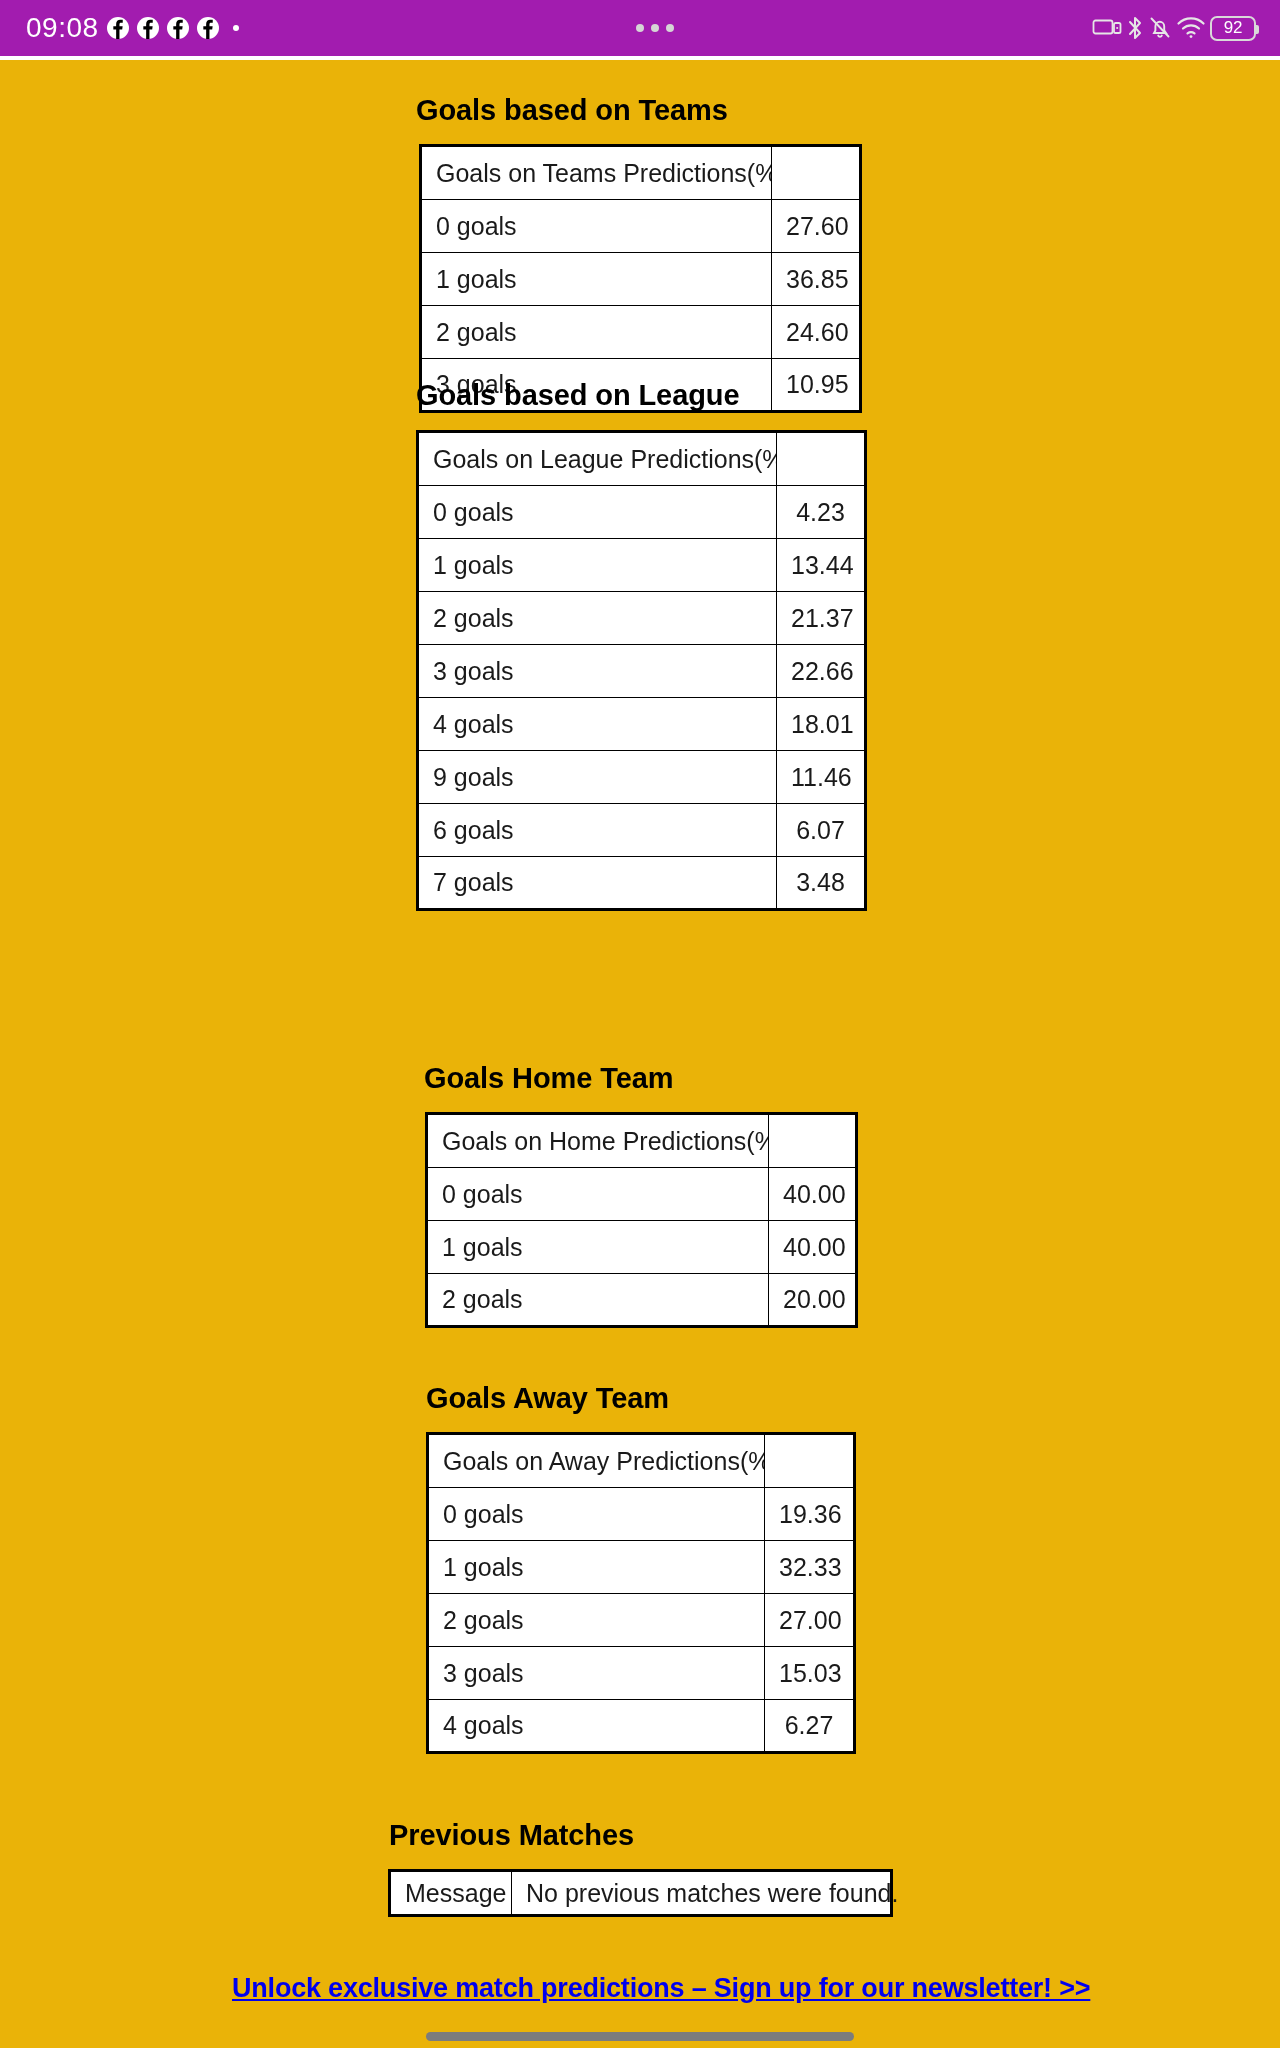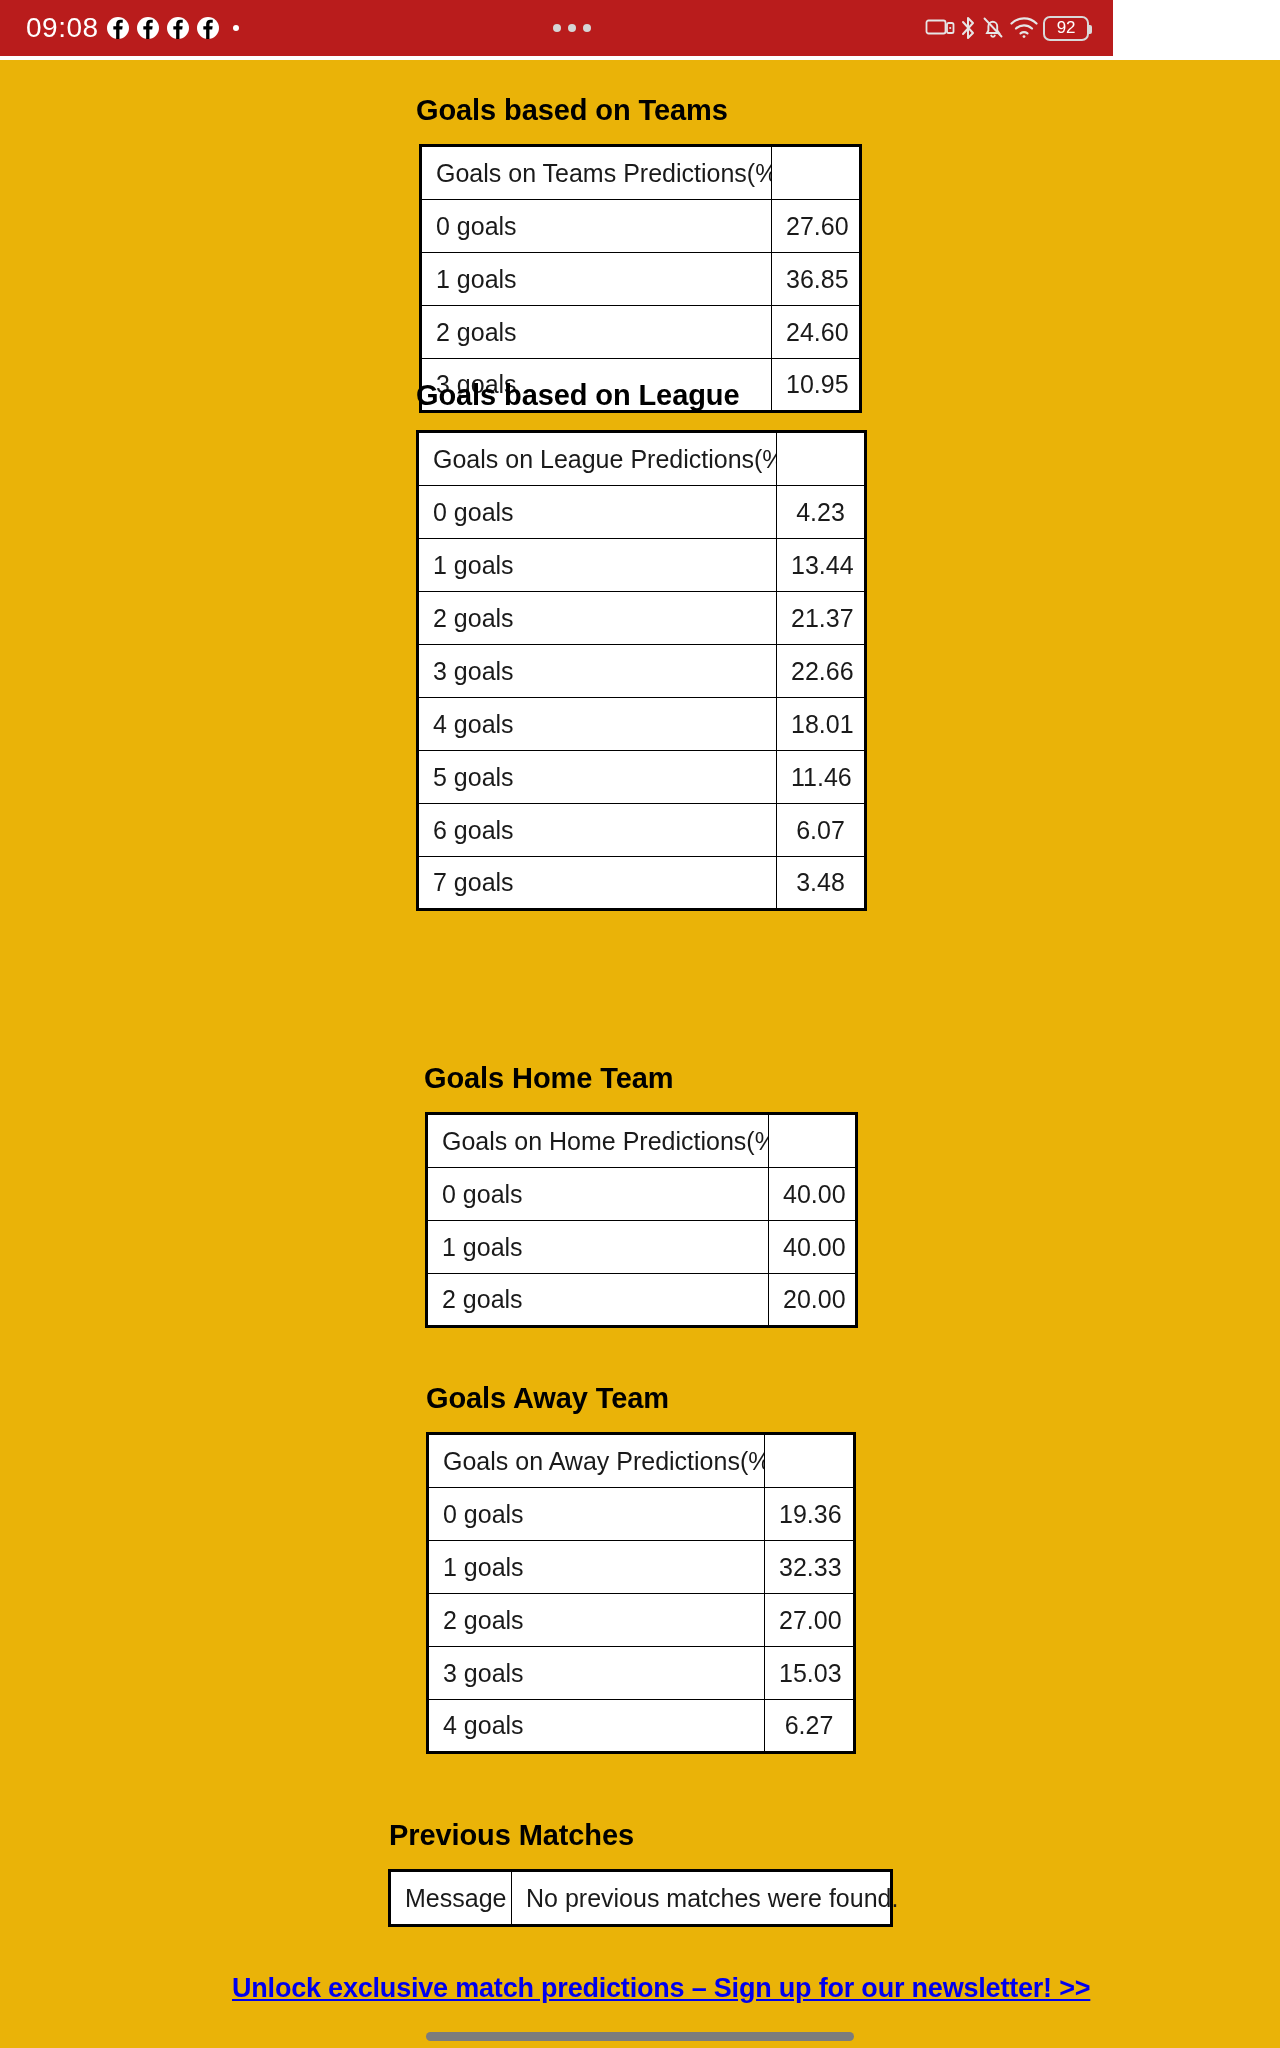--- a/index.html
+++ b/index.html
@@ -8,23 +8,23 @@
     height: 2048px;
     background: #ffffff;
     font-family: "Liberation Sans", sans-serif;
     overflow: hidden;
   }
 
   
   .statusbar {
     position: absolute;
     top: 0; left: 0;
-    width: 1113px;
+    width: 1280px;
     height: 56px;
-    background: #b91c1c;
+    background: #a21caf;
     display: flex;
     align-items: center;
     color: #ffffff;
   }
   .sb-left {
     display: flex;
     align-items: center;
     gap: 8px;
     padding-left: 26px;
     flex: 0 0 auto;
@@ -136,21 +136,21 @@
   table.msg {
     border-collapse: collapse;
     border: 3px solid #000000;
     background: #ffffff;
     table-layout: fixed;
   }
   table.msg td {
     border: 1px solid #000000;
     font-size: 25px;
     color: #1a1a1a;
-    height: 55px;
+    height: 45px;
     padding: 0 14px;
     text-align: left;
     white-space: nowrap;
     font-family: "Liberation Sans", sans-serif;
   }
 
   a.cta {
     position: absolute;
     font-size: 27px;
     font-weight: bold;
@@ -297,21 +297,21 @@
     </tr>
     <tr>
       <td class="lbl">3 goals</td>
       <td class="val">22.66</td>
     </tr>
     <tr>
       <td class="lbl">4 goals</td>
       <td class="val">18.01</td>
     </tr>
     <tr>
-      <td class="lbl">5 goals</td>
+      <td class="lbl">9 goals</td>
       <td class="val">11.46</td>
     </tr>
     <tr>
       <td class="lbl">6 goals</td>
       <td class="val">6.07</td>
     </tr>
     <tr>
       <td class="lbl">7 goals</td>
       <td class="val">3.48</td>
     </tr>

